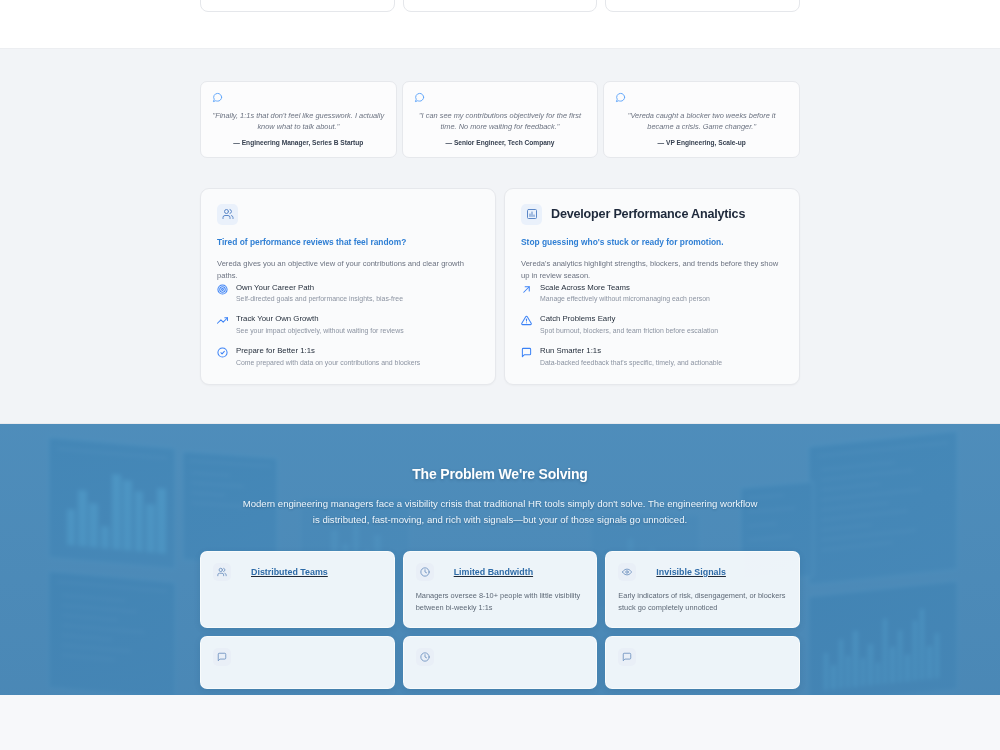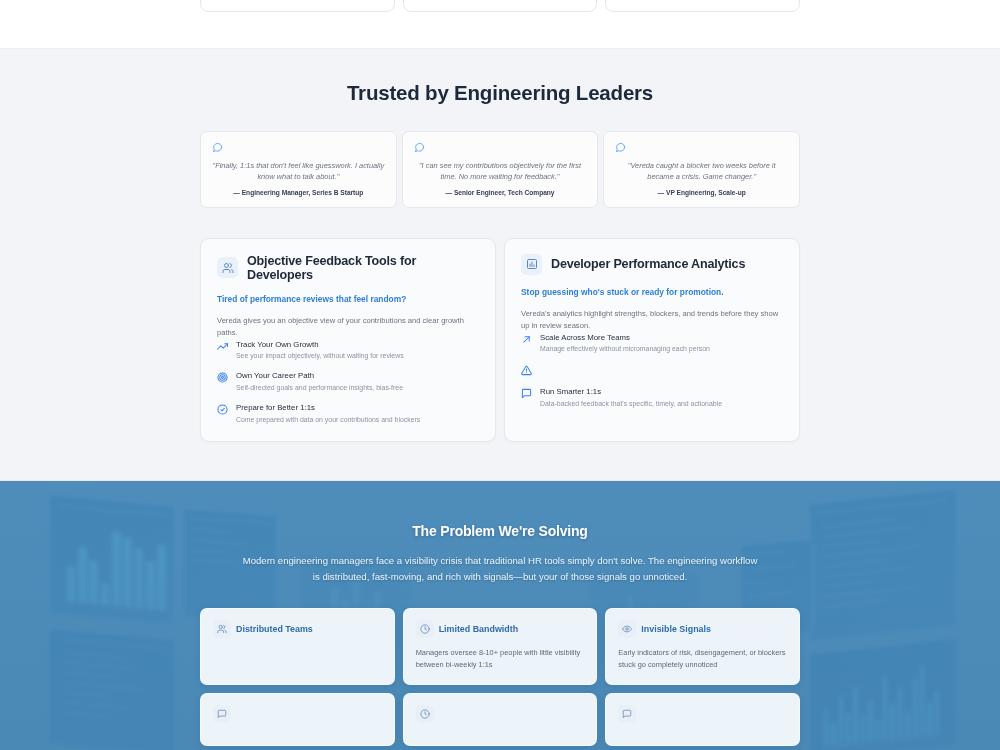--- a/index.html
+++ b/index.html
@@ -127,21 +127,21 @@
   .pgrid { position: relative; z-index: 3; width: 600px; margin: 0 auto; display: flex; gap: 8px; }
   .pgrid + .pgrid { margin-top: 8px; }
   .pcard {
     flex: 1;
     background: rgba(250,252,254,.93);
     border: 1px solid rgba(255,255,255,.6);
     border-radius: 7px;
     padding: 11px 12px 13px;
     box-shadow: 0 2px 6px rgba(20,60,100,.13);
   }
-  .phead2 { display: flex; align-items: center; gap: 5px; margin-bottom: 9px; }
+  .phead2 { display: flex; align-items: center; gap: 20px; margin-bottom: 9px; text-decoration: underline; }
   .pbadge {
     width: 18px; height: 18px; border-radius: 5px;
     background: #e9eff7; color: #6a8fbe;
     display: flex; align-items: center; justify-content: center; flex: none;
   }
   .ptitle { font-size: 8.9px; font-weight: bold; color: #2e6ba8; }
   .pdesc { font-size: 7.4px; line-height: 1.62; color: #5d6876; }
 </style>
 </head>
 <body>
@@ -151,21 +151,20 @@
   <div class="top-strip">
     <div class="top-cards">
       <div class="top-card"></div>
       <div class="top-card"></div>
       <div class="top-card"></div>
     </div>
   </div>
   <div class="strip-divider"></div>
 
   <section class="trusted">
-    <h2 class="section-title">Trusted by Engineering Leaders</h2>
     <div class="tcards">
 
       <div class="tcard">
         <span class="quote-icon">
           <svg width="11" height="11" viewBox="0 0 24 24" fill="none" stroke="currentColor" stroke-width="2.1" stroke-linecap="round" stroke-linejoin="round">
               <path d="M21 11.5a8.4 8.4 0 0 1-9 8.4 8.4 8.4 0 0 1-3.8-.9L3 21l1.9-5.1A8.4 8.4 0 0 1 12 3.1a8.4 8.4 0 0 1 9 8.4z"></path>
             </svg>
         </span>
         <div class="tquote">"Finally, 1:1s that don't feel like guesswork. I actually know what to talk about."</div>
         <div class="tauthor">— Engineering Manager, Series B Startup</div>
@@ -200,48 +199,47 @@
       <div class="fcard">
         <div class="fhead">
           <span class="fbadge">
             <svg width="12" height="12" viewBox="0 0 24 24" fill="none" stroke="currentColor" stroke-width="2" stroke-linecap="round" stroke-linejoin="round">
                 <path d="M16 21v-2a4 4 0 0 0-4-4H6a4 4 0 0 0-4 4v2"></path>
                 <circle cx="9" cy="7" r="4"></circle>
                 <path d="M22 21v-2a4 4 0 0 0-3-3.87"></path>
                 <path d="M16 3.13a4 4 0 0 1 0 7.75"></path>
               </svg>
           </span>
-          <span class="ftitle">Objective Feedback Tools for Developers</span>
         </div>
         <div class="fsub">Tired of performance reviews that feel random?</div>
         <div class="fdesc">Vereda gives you an objective view of your contributions and clear growth paths.</div>
         <div class="flist">
           <div class="fitem">
             <span class="fitem-ic">
               <svg width="11" height="11" viewBox="0 0 24 24" fill="none" stroke="currentColor" stroke-width="2.2" stroke-linecap="round" stroke-linejoin="round">
-                  <polyline points="23 6 13.5 15.5 8.5 10.5 1 18"></polyline>
-                  <polyline points="17 6 23 6 23 12"></polyline>
-                </svg>
-            </span>
-            <div>
-              <div class="fitem-t">Track Your Own Growth</div>
-              <div class="fitem-d">See your impact objectively, without waiting for reviews</div>
-            </div>
-          </div>
-          <div class="fitem">
-            <span class="fitem-ic">
-              <svg width="11" height="11" viewBox="0 0 24 24" fill="none" stroke="currentColor" stroke-width="2.2" stroke-linecap="round" stroke-linejoin="round">
                   <circle cx="12" cy="12" r="10"></circle>
                   <circle cx="12" cy="12" r="6"></circle>
                   <circle cx="12" cy="12" r="2"></circle>
                 </svg>
             </span>
             <div>
               <div class="fitem-t">Own Your Career Path</div>
               <div class="fitem-d">Self-directed goals and performance insights, bias-free</div>
+            </div>
+          </div>
+          <div class="fitem">
+            <span class="fitem-ic">
+              <svg width="11" height="11" viewBox="0 0 24 24" fill="none" stroke="currentColor" stroke-width="2.2" stroke-linecap="round" stroke-linejoin="round">
+                  <polyline points="23 6 13.5 15.5 8.5 10.5 1 18"></polyline>
+                  <polyline points="17 6 23 6 23 12"></polyline>
+                </svg>
+            </span>
+            <div>
+              <div class="fitem-t">Track Your Own Growth</div>
+              <div class="fitem-d">See your impact objectively, without waiting for reviews</div>
             </div>
           </div>
           <div class="fitem">
             <span class="fitem-ic">
               <svg width="11" height="11" viewBox="0 0 24 24" fill="none" stroke="currentColor" stroke-width="2.2" stroke-linecap="round" stroke-linejoin="round">
                   <circle cx="12" cy="12" r="10"></circle>
                   <polyline points="8.5 12.5 11 15 16 9.5"></polyline>
                 </svg>
             </span>
             <div>
@@ -280,20 +278,24 @@
             </div>
           </div>
           <div class="fitem">
             <span class="fitem-ic">
               <svg width="11" height="11" viewBox="0 0 24 24" fill="none" stroke="currentColor" stroke-width="2.2" stroke-linecap="round" stroke-linejoin="round">
                   <path d="M10.3 3.9 1.8 18a2 2 0 0 0 1.7 3h17a2 2 0 0 0 1.7-3L13.7 3.9a2 2 0 0 0-3.4 0z"></path>
                   <line x1="12" y1="9" x2="12" y2="13"></line>
                   <line x1="12" y1="17" x2="12.01" y2="17"></line>
                 </svg>
             </span>
+            <div>
+              <div class="fitem-t">Catch Problems Early</div>
+              <div class="fitem-d">Spot burnout, blockers, and team friction before escalation</div>
+            </div>
           </div>
           <div class="fitem">
             <span class="fitem-ic">
               <svg width="11" height="11" viewBox="0 0 24 24" fill="none" stroke="currentColor" stroke-width="2.2" stroke-linecap="round" stroke-linejoin="round">
                   <path d="M21 15a2 2 0 0 1-2 2H7l-4 4V5a2 2 0 0 1 2-2h14a2 2 0 0 1 2 2z"></path>
                 </svg>
             </span>
             <div>
               <div class="fitem-t">Run Smarter 1:1s</div>
               <div class="fitem-d">Data-backed feedback that's specific, timely, and actionable</div>

